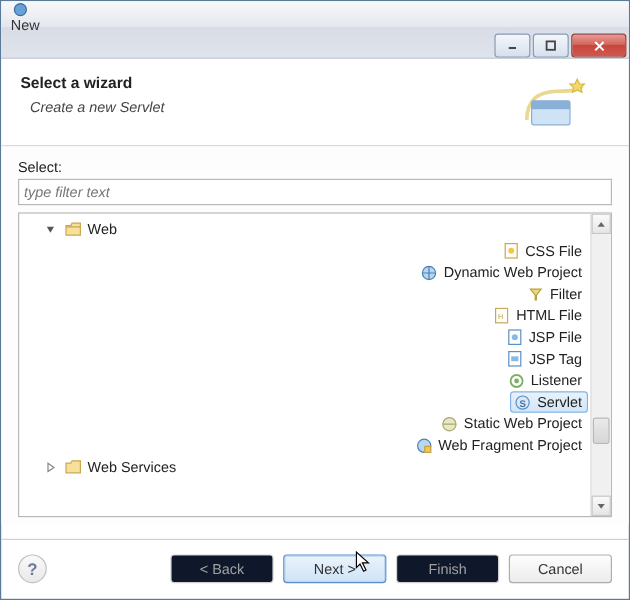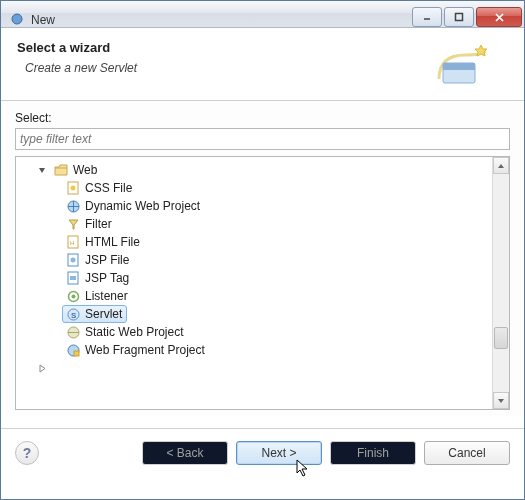--- a/index.html
+++ b/index.html
@@ -7,26 +7,27 @@
     margin: 0;
     font-family: "Segoe UI", Tahoma, sans-serif;
     font-size: 12px;
     background: #fff;
     width: 525px;
     height: 500px;
     overflow: hidden;
     border: 1px solid #5a7a9a;
   }
   .titlebar {
-    height: 27px;
+    height: 48px;
     background: linear-gradient(to bottom, #f7f8fa 0%, #e4e8ef 45%, #d7dce6 46%, #dfe4ec 100%);
     display: flex;
-    align-items: flex-end;
+    align-items: flex-start;
     padding: 0 2px 0 8px;
     border-bottom: 1px solid #b0b8c4;
+    flex-direction: column;
   }
   .titlebar .icon-slot {
     width: 16px; height: 16px; margin-right: 6px;
     display: flex; align-items: center; justify-content: center;
   }
   .titlebar .title-text { color: #333; }
   .win-controls { margin-left: auto; display: flex; gap: 0; }
   .win-btn {
     width: 30px; height: 20px;
     border: 1px solid #8a9db5;
@@ -131,21 +132,21 @@
     display: inline-flex;
     align-items: center;
   }
   .item-label-wrap {
     display: inline-flex;
     align-items: center;
     padding: 0 4px 0 2px;
     border: 1px solid transparent;
   }
   .indent-1 { padding-left: 18px; }
-  .indent-2 { padding-left: 44px; }
+  .indent-2 { padding-left: 44px; justify-content: flex-end; }
 
   .divider { height: 1px; background: #d0d0d0; margin: 12px 0 0 0; }
 
   .button-bar {
     display: flex;
     align-items: center;
     padding: 12px 14px;
     gap: 8px;
   }
   .help-btn {
@@ -365,20 +366,28 @@
           <span class="item-label">Web Fragment Project</span>
         </span>
       </div>
 
       <div class="tree-row indent-1">
         <span class="expander">
           <svg width="9" height="9">
               <path d="M2,1 L7,4.5 L2,8 Z" fill="none" stroke="#888"></path>
             </svg>
         </span>
+        <span class="item-label-wrap">
+          <span class="item-icon">
+            <svg width="14" height="12">
+                <path d="M1,3 L5,3 L6,1 L13,1 L13,11 L1,11 Z" fill="#f7e09a" stroke="#c8a850"></path>
+              </svg>
+          </span>
+          <span class="item-label">Web Services</span>
+        </span>
       </div>
     </div>
 
     <div class="scrollbar">
       <div class="scroll-btn">
           <svg width="8" height="8">
             <path d="M4,2 L7,6 L1,6 Z" fill="#666"></path>
           </svg>
         </div>
       <div class="scroll-track">

